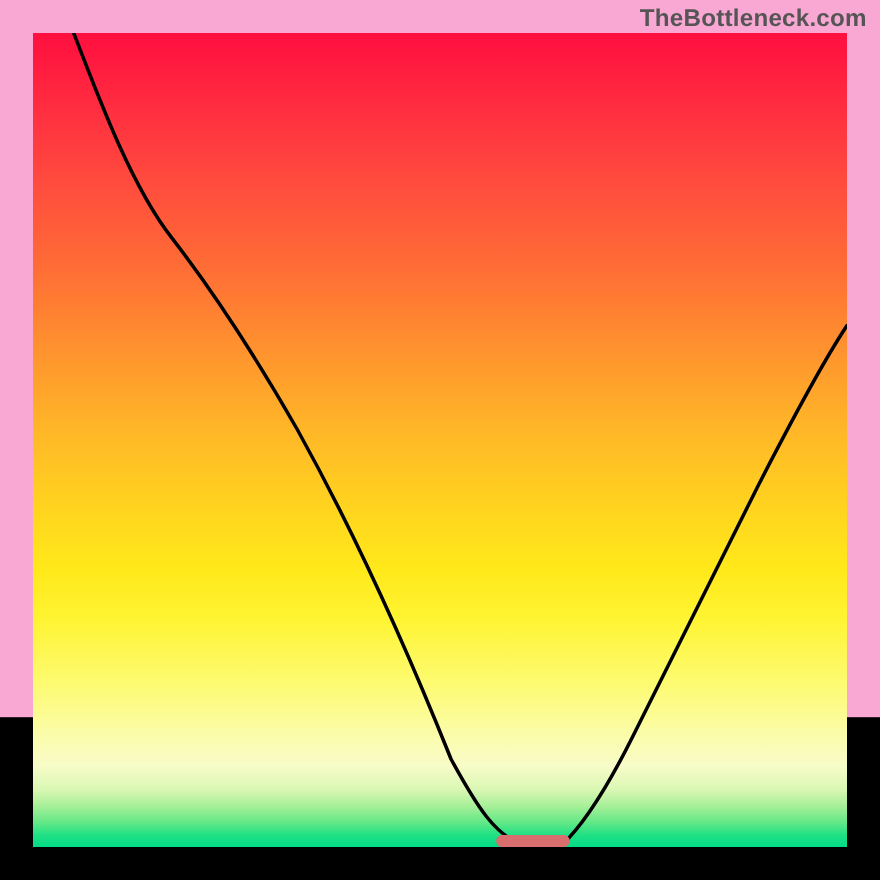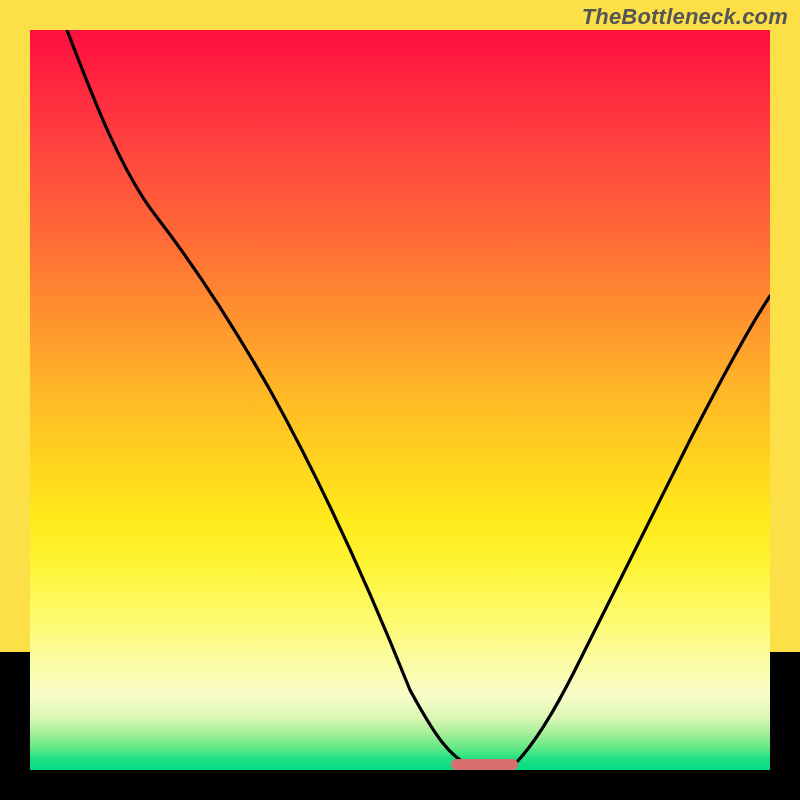--- a/index.html
+++ b/index.html
@@ -8,22 +8,21 @@
     width: 800px;
     height: 800px;
     background: #000;
     overflow: hidden;
     font-family: Arial, Helvetica, sans-serif;
   }
   .frame {
     position: relative;
     width: 800px;
     height: 652px;
-    background: #fde047;
-    font-style: italic;
+    background: #f9a8d4;
   }
   .watermark {
     position: absolute;
     top: 4px;
     right: 12px;
     color: #555;
     font-size: 22px;
     font-weight: 600;
     letter-spacing: 0.2px;
     user-select: none;

